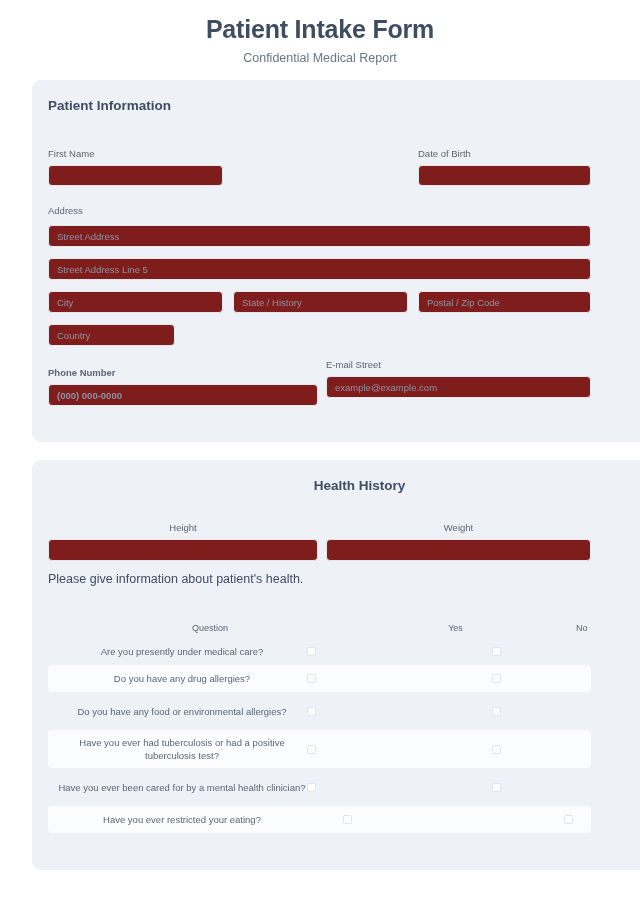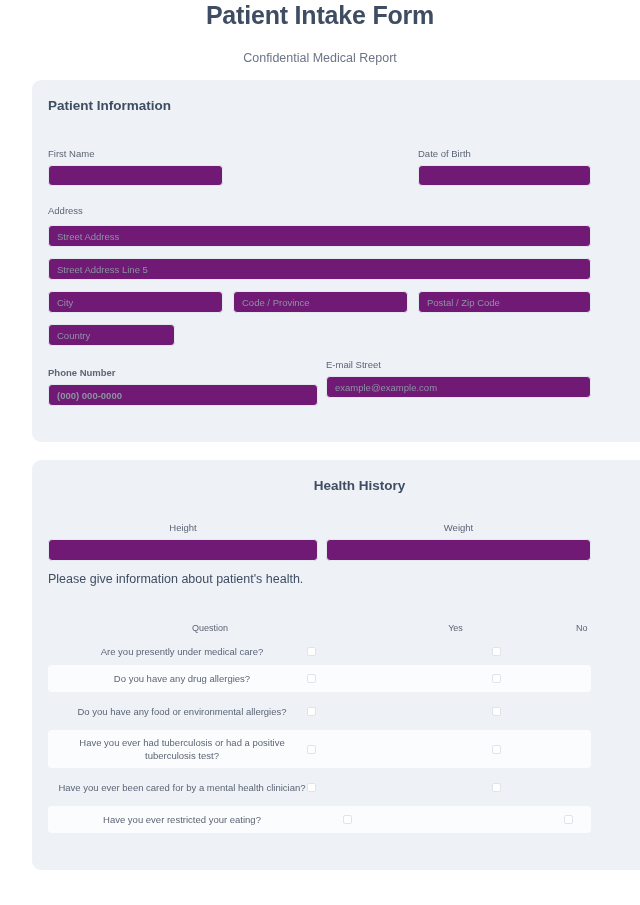--- a/index.html
+++ b/index.html
@@ -15,31 +15,32 @@
   .page {
     position: relative;
     width: 640px;
     height: 905px;
     background: #ffffff;
     overflow: hidden;
   }
 
   
   .form-header {
+    padding-top: 14px;
     text-align: center;
   }
   .form-title {
     font-size: 25px;
     font-weight: bold;
     color: #3f4d63;
     letter-spacing: -0.2px;
     line-height: 30px;
   }
   .form-subtitle {
-    margin-top: 20px;
+    margin-top: 6px;
     font-size: 12.5px;
     color: #6b7587;
     line-height: 16px;
   }
 
   
   .card {
     position: absolute;
     left: 32px;
     width: 639px;
@@ -57,21 +58,21 @@
   }
 
   
   .field-label {
     font-size: 9.5px;
     color: #5c6575;
     line-height: 12px;
     margin-bottom: 5px;
   }
   .inp {
-    background: #701a75;
+    background: #7f1d1d;
     border: 1px solid #e4e8ef;
     border-radius: 4px;
     height: 21px;
     display: flex;
     align-items: center;
     padding: 0 8px;
     font-size: 9.5px;
     color: #8c94a3;
     overflow: hidden;
     white-space: nowrap;
@@ -182,21 +183,21 @@
     </div>
     <div class="abs" id="pi-dob">
       <div class="field-label">Date of Birth</div>
       <div class="inp empty"></div>
     </div>
 
     <div class="abs field-label" id="pi-address-label">Address</div>
     <div class="abs inp tall" id="pi-street">Street Address</div>
     <div class="abs inp tall" id="pi-street2">Street Address Line 5</div>
     <div class="abs inp tall" id="pi-city">City</div>
-    <div class="abs inp tall" id="pi-state">Code / Province</div>
+    <div class="abs inp tall" id="pi-state">State / History</div>
     <div class="abs inp tall" id="pi-zip">Postal / Zip Code</div>
     <div class="abs inp tall" id="pi-country">Country</div>
 
     <div class="abs" id="pi-phone">
       <div class="field-label">Phone Number</div>
       <div class="inp tall">(000) 000-0000</div>
     </div>
     <div class="abs" id="pi-email">
       <div class="field-label">E-mail Street</div>
       <div class="inp tall">example@example.com</div>

